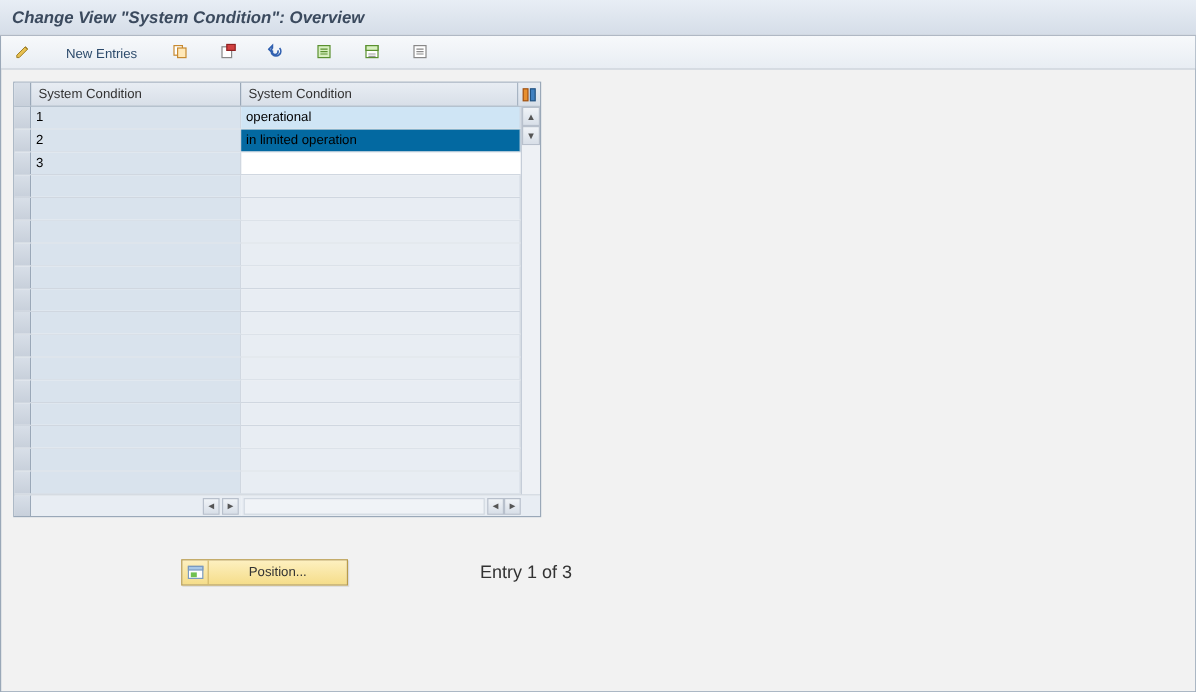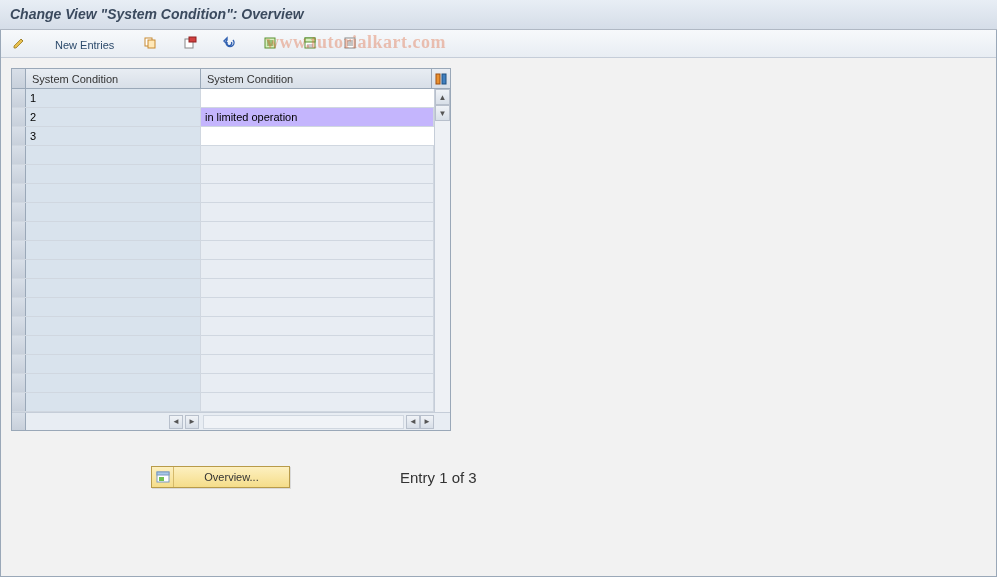--- a/index.html
+++ b/index.html
@@ -118,21 +118,21 @@
       cursor: pointer;
     }
     .cell {
       padding: 2px 4px;
       border-right: 1px solid #d0d7e0;
       font-size: 11px;
       background: #eef2f7;
       display: flex;
       align-items: center;
     }
-    .cell.editable { background: #c4b5fd; }
+    .cell.editable { background: #0369a1; }
     .cell.highlighted { background: #cfe5f5; }
     .cell.col1 { background: #d9e3ed; }
     .cell.col1.empty { background: #d9e3ed; }
     .cell.col2.empty { background: #e8edf3; }
     .scrollbar-vertical {
       width: 16px;
       background: #e8edf3;
       border-left: 1px solid #c5cdd8;
       display: flex;
       flex-direction: column;
@@ -287,41 +287,41 @@
           <rect x="2" y="2" width="10" height="4" fill="#d8f0c0" stroke="#5a9030"></rect>
           <path d="M4 9h6M4 11h6" stroke="#999"></path>
         </svg>
   </span>
   <span class="toolbar-btn">
     <svg width="14" height="14" viewBox="0 0 14 14">
           <rect x="2" y="2" width="10" height="10" fill="#fff" stroke="#888"></rect>
           <path d="M4 5h6M4 7h6M4 9h6" stroke="#888"></path>
         </svg>
   </span>
-  <span class="watermark">www.tutorialkart.com</span>
 </div>
 
 <div class="content-area">
   <div class="grid-container">
     <div class="grid-header-row">
       <div class="grid-row-selector-header"></div>
       <div class="grid-col-header col1">System Condition</div>
       <div class="grid-col-header col2">System Condition</div>
       <div class="grid-config-icon">
         <svg width="12" height="12" viewBox="0 0 12 12">
               <rect x="1" y="1" width="4" height="10" fill="#e89030" stroke="#a05010"></rect>
               <rect x="7" y="1" width="4" height="10" fill="#4080c0" stroke="#205080"></rect>
             </svg>
       </div>
     </div>
     <div class="grid-body">
       <div class="grid-rows-area" id="grid-rows">
             <div class="grid-data-row">
               <div class="row-selector"></div>
               <div class="cell col1">1</div>
+              <div class="cell col2 editable highlighted">operational</div>
             </div>
             <div class="grid-data-row">
               <div class="row-selector"></div>
               <div class="cell col1">2</div>
               <div class="cell col2 editable">in limited operation</div>
             </div>
             <div class="grid-data-row">
               <div class="row-selector"></div>
               <div class="cell col1">3</div>
             </div>
@@ -419,19 +419,19 @@
 
   <div class="footer-row">
     <div class="position-btn">
       <span class="icon-cell">
         <svg width="14" height="14" viewBox="0 0 14 14">
               <rect x="1" y="2" width="12" height="10" fill="#fff" stroke="#7a9ac0"></rect>
               <rect x="1" y="2" width="12" height="3" fill="#a8c8e8" stroke="#7a9ac0"></rect>
               <rect x="3" y="7" width="5" height="4" fill="#70c050"></rect>
             </svg>
       </span>
-      <span class="label-cell">Overview...</span>
+      <span class="label-cell">Position...</span>
     </div>
     <span class="entry-text">Entry 1 of 3</span>
   </div>
 </div>
 
 </div>
 
 </body></html>

